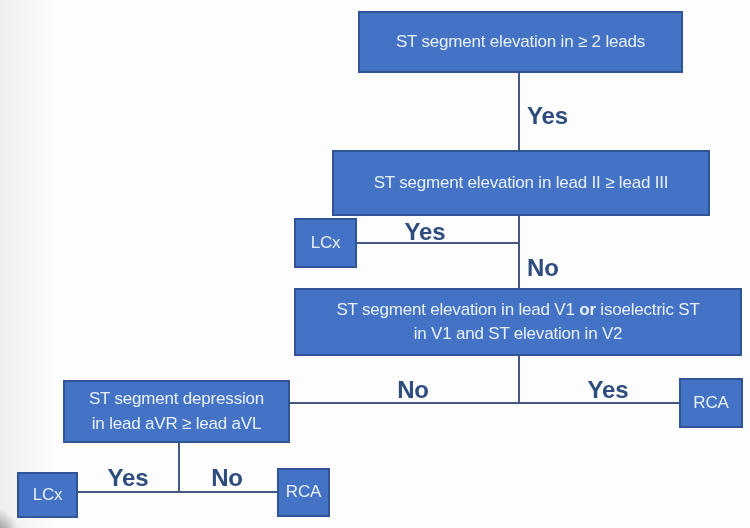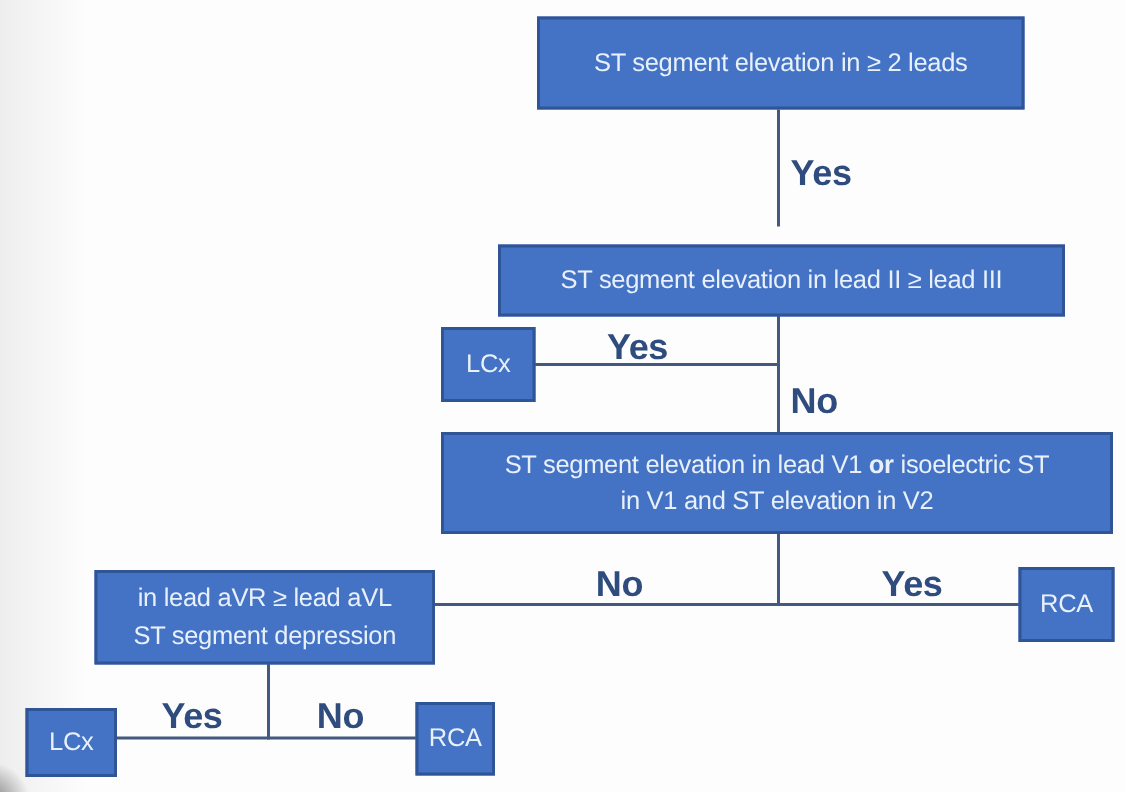--- a/index.html
+++ b/index.html
@@ -86,40 +86,40 @@
   <div class="edge-label" style="left:527px; top:254px;">No</div>
   <div class="edge-label centered" style="left:413px; top:376px;">No</div>
   <div class="edge-label centered" style="left:608px; top:376px;">Yes</div>
   <div class="edge-label centered" style="left:128px; top:464px;">Yes</div>
   <div class="edge-label centered" style="left:227px; top:464px;">No</div>
 
   <div class="node" style="left:358px; top:11px; width:325px; height:62px;">
     <div class="nline">ST segment elevation in ≥ 2 leads</div>
   </div>
 
-  <div class="node" style="left:332px; top:150px; width:378px; height:48px;margin-top:13px;">
+  <div class="node" style="left:332px; top:150px; width:378px; height:66px;">
     <div class="nline">ST segment elevation in lead II ≥ lead III</div>
   </div>
 
   <div class="node" style="left:294px; top:218px; width:63px; height:50px;">
     <div class="nline">LCx</div>
   </div>
 
   <div class="node" style="left:294px; top:288px; width:448px; height:68px;">
     <div class="nline">
       <span>ST segment elevation in lead V1</span>
       <b>or</b>
       <span>isoelectric ST</span>
     </div>
     <div class="nline">in V1 and ST elevation in V2</div>
   </div>
 
   <div class="node" style="left:63px; top:380px; width:227px; height:63px;">
+    <div class="nline">ST segment depression</div>
     <div class="nline">in lead aVR ≥ lead aVL</div>
-    <div class="nline">ST segment depression</div>
   </div>
 
   <div class="node" style="left:679px; top:378px; width:64px; height:50px;">
     <div class="nline">RCA</div>
   </div>
 
   <div class="node" style="left:17px; top:472px; width:61px; height:46px;">
     <div class="nline">LCx</div>
   </div>
 

